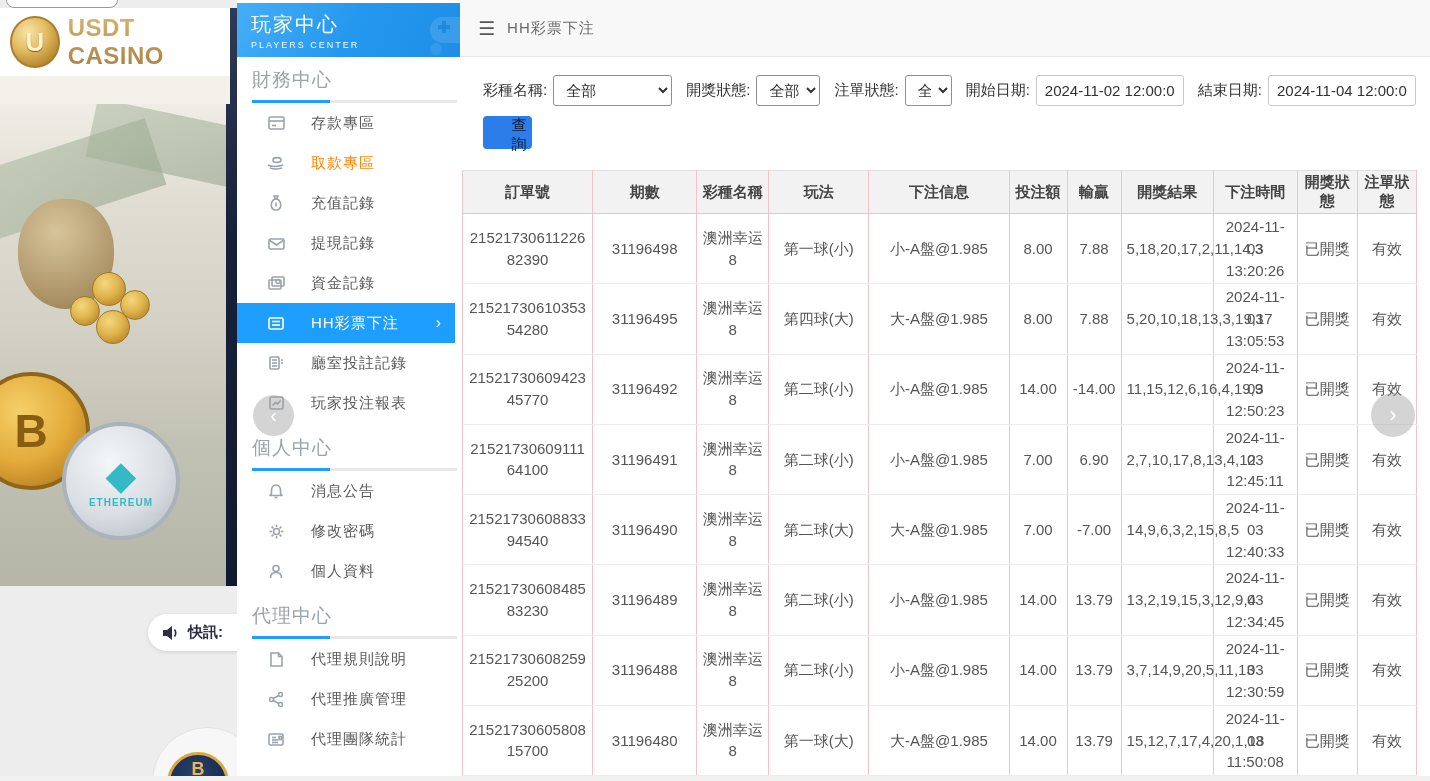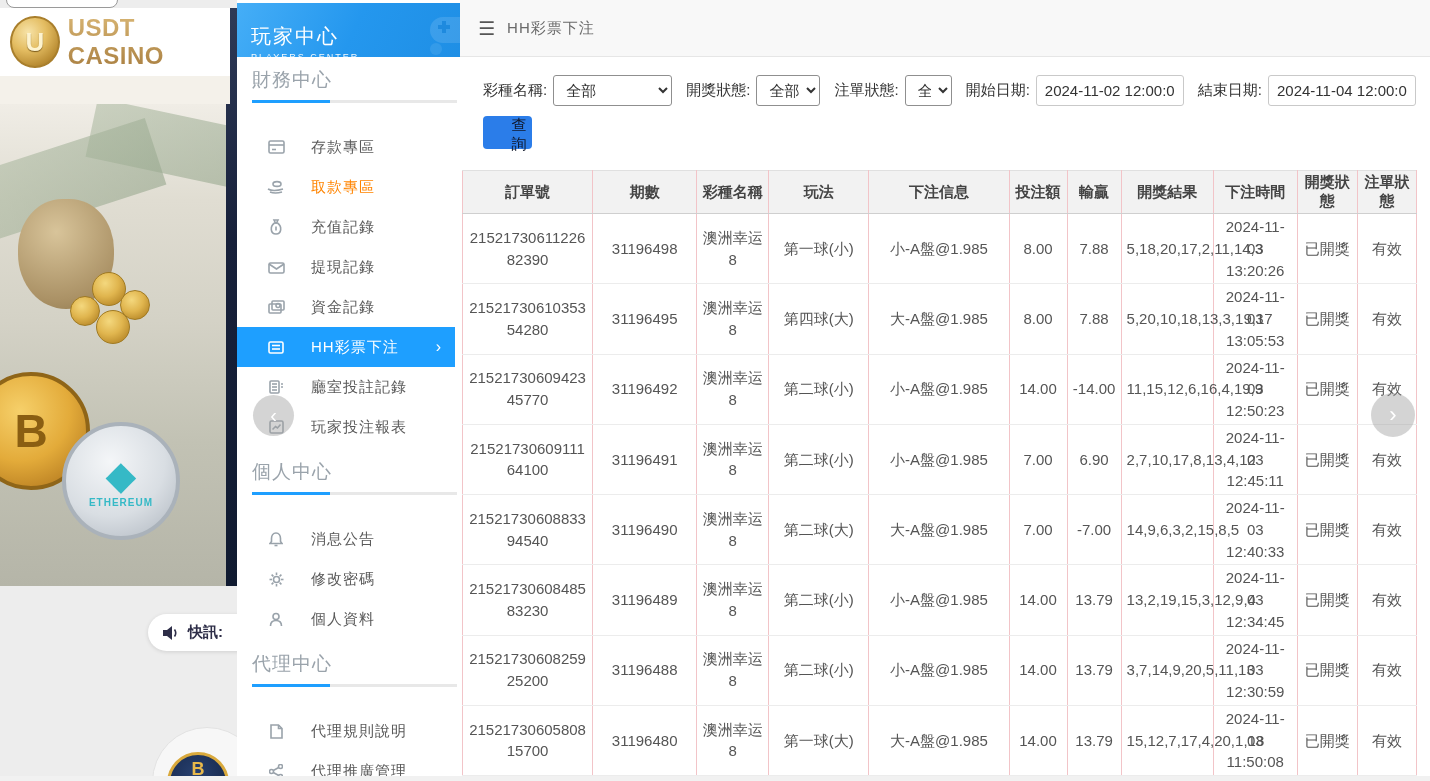--- a/index.html
+++ b/index.html
@@ -44,30 +44,30 @@
   .fab-ring { position:absolute; left:152px; top:727px; width:110px; height:110px; border-radius:50%;
     background:#f7f7f7; border:1px solid #e2e2e2; }
   .fab-coin { position:absolute; left:167px; top:752px; width:62px; height:62px; border-radius:50%;
     background:radial-gradient(circle at 45% 35%, #27406f, #17294d 75%); border:3px solid #d9a93c;
     display:flex; align-items:flex-start; justify-content:center; }
   .fab-coin span { color:#e8b84a; font-weight:bold; font-size:18px; margin-top:4px; }
 
   
   .sidebar { position:absolute; left:237px; top:0; width:223px; height:781px; background:#fff; }
   .sb-header { position:absolute; left:0; top:3px; width:263px; height:54px; overflow:hidden;
-    background:linear-gradient(115deg,#45aef7 0%,#2497ee 45%,#1d8ce2 100%); color:#fff; padding:20px 0 0 14px; }
+    background:linear-gradient(115deg,#45aef7 0%,#2497ee 45%,#1d8ce2 100%); color:#fff; padding:8px 0 0 14px; }
   .sb-title { font-size:20px; letter-spacing:2px; }
   .sb-sub { font-size:9px; letter-spacing:2px; margin-top:2px; opacity:.95; }
   .sb-gamepad { position:absolute; right:8px; top:6px; opacity:.35; }
   .sb-body { position:absolute; left:0; top:57px; width:223px; }
   .section-title { padding:10px 0 0 15px; }
   .section-title .t { font-size:19px; color:#9aa3ab; letter-spacing:1px; }
   .section-title .ul { margin-top:7px; width:205px; height:3px; background:#e8e8e8; position:relative; }
   .section-title .ul::before { content:""; position:absolute; left:0; top:0; width:78px; height:3px; background:#1e9fff; }
-  .menu { padding:24px 0 2px 0; }
+  .menu { padding:0 0 2px 0; }
   .menu-item { height:40px; display:flex; align-items:center; padding-left:30px; cursor:pointer; position:relative; }
   .menu-item .mi-icon { width:18px; height:18px; display:flex; align-items:center; justify-content:center; }
   .menu-item .lbl { margin-left:26px; font-size:15px; color:#5a5a5a; letter-spacing:1px; }
   .menu-item.orange .lbl { color:#ff8400; }
   .menu-item.active { background:#1e9fff; width:218px; }
   .menu-item.active .lbl { color:#fff; }
   .menu-item.active .chev { position:absolute; right:14px; color:#fff; font-size:16px; }
   .mi-icon svg { stroke:#9aa3ab; fill:none; stroke-width:1.6; }
   .menu-item.active .mi-icon svg { stroke:#fff; }
 

